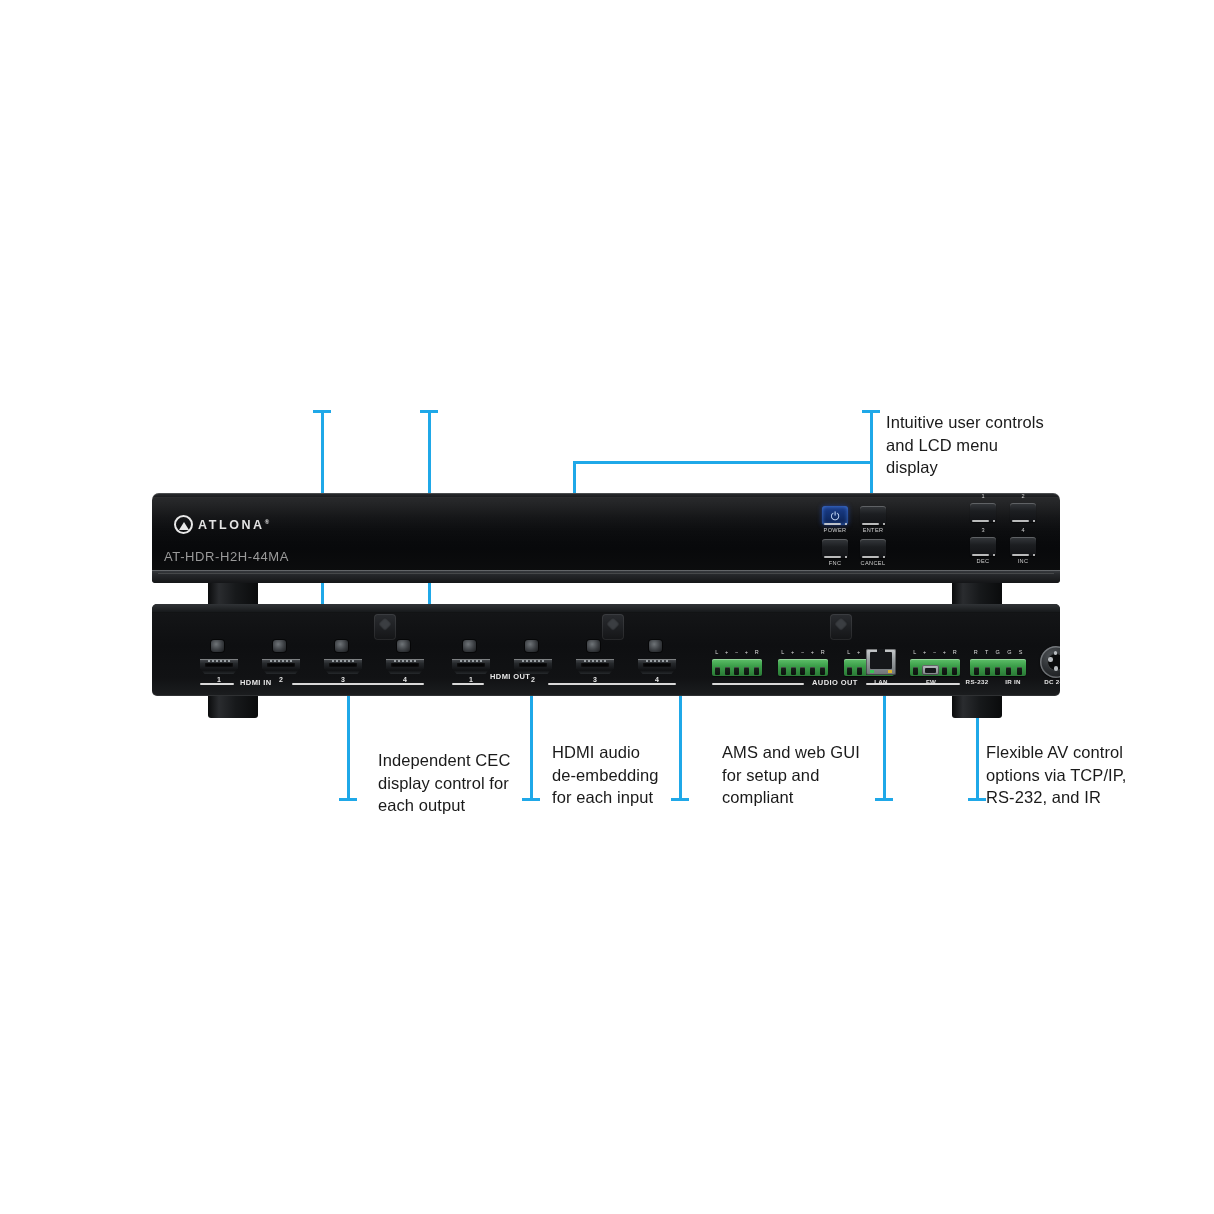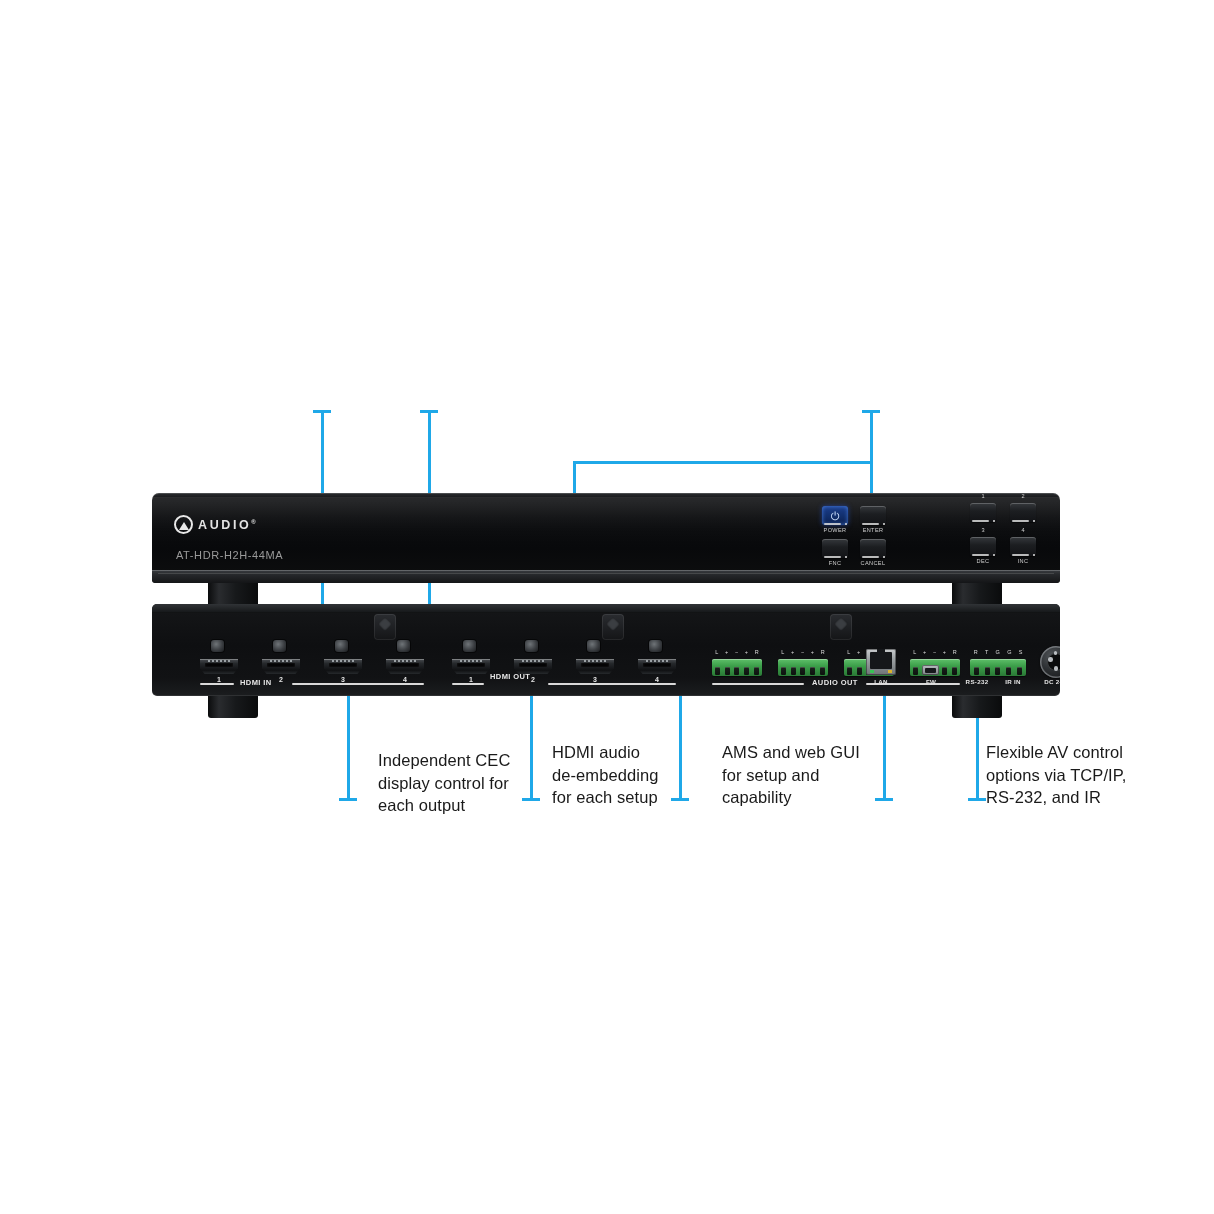--- a/index.html
+++ b/index.html
@@ -67,22 +67,22 @@
     width: 0; height: 0;
     border-left: 5.5px solid transparent; border-right: 5.5px solid transparent;
     border-bottom: 8px solid #e8e8e8;
   }
   .logo-text {
     color: #e3e3e3; font-size: 12.5px; letter-spacing: 2.6px; font-weight: 700;
   }
   .logo-r { font-size: 6px; vertical-align: super; letter-spacing: 0; }
 
   .model-no {
-    position: absolute; left: 24px; top: 56px;
-    color: #9a9a9a; font-size: 11px; letter-spacing: .6px;
+    position: absolute; left: 12px; top: 56px;
+    color: #9a9a9a; font-size: 13px; letter-spacing: .6px;
   }
 
   
   .btn-cluster { position: absolute; right: 172px; top: 11px; display: grid;
     grid-template-columns: repeat(2, 30px); grid-gap: 5px 8px; }
   .btn-cluster2 { position: absolute; right: 22px; top: 8px; display: grid;
     grid-template-columns: repeat(2, 30px); grid-gap: 6px 10px; }
 
   .fbtn { position: relative; width: 30px; height: 28px; }
   .fbtn .key {
@@ -252,33 +252,36 @@
     text-align: center; font-weight: 700;
   }
 </style>
 </head>
 <body>
 
 <div id="stage">
 
 
 
+  <div class="callout" style="left:886px; top:411px; width:190px;">Intuitive user controls
+and LCD menu
+display</div>
 
 
   <div class="callout" style="left:378px; top:741px; width:150px;margin-top:8px;">Independent CEC
 display control for
 each output</div>
 
   <div class="callout" style="left:552px; top:741px; width:140px;">HDMI audio
 de-embedding
-for each setup</div>
+for each input</div>
 
   <div class="callout" style="left:722px; top:741px; width:160px;">AMS and web GUI
 for setup and
-capability</div>
+compliant</div>
 
   <div class="callout" style="left:986px; top:741px; width:165px;">Flexible AV control
 options via TCP/IP,
 RS-232, and IR</div>
 
   <div class="cap" style="left:313px; top:410px;"></div>
   <div class="lead-v" style="left:321px; top:410px; height:250px;"></div>
   <div class="dot" style="left:313px; top:652px;"></div>
 
   <div class="cap" style="left:420px; top:410px;"></div>
@@ -316,21 +319,21 @@
   <div class="foot" style="left:952px; top:579px;"></div>
   <div class="foot" style="left:208px; top:690px;"></div>
   <div class="foot" style="left:952px; top:690px;"></div>
 
   <div class="front-wrap">
     <div class="front-body">
       <div class="front-gloss"></div>
 
       <div class="logo">
         <span class="logo-mark"></span>
-        <span class="logo-text"><span>AUDIO</span><span class="logo-r">®</span></span>
+        <span class="logo-text"><span>ATLONA</span><span class="logo-r">®</span></span>
       </div>
 
       <div class="model-no">AT-HDR-H2H-44MA</div>
 
       <div class="btn-cluster">
         <div class="fbtn">
           <div class="key lit">
               <span class="pwr">⏻</span>
             </div>
           <div class="ledbar"></div>

